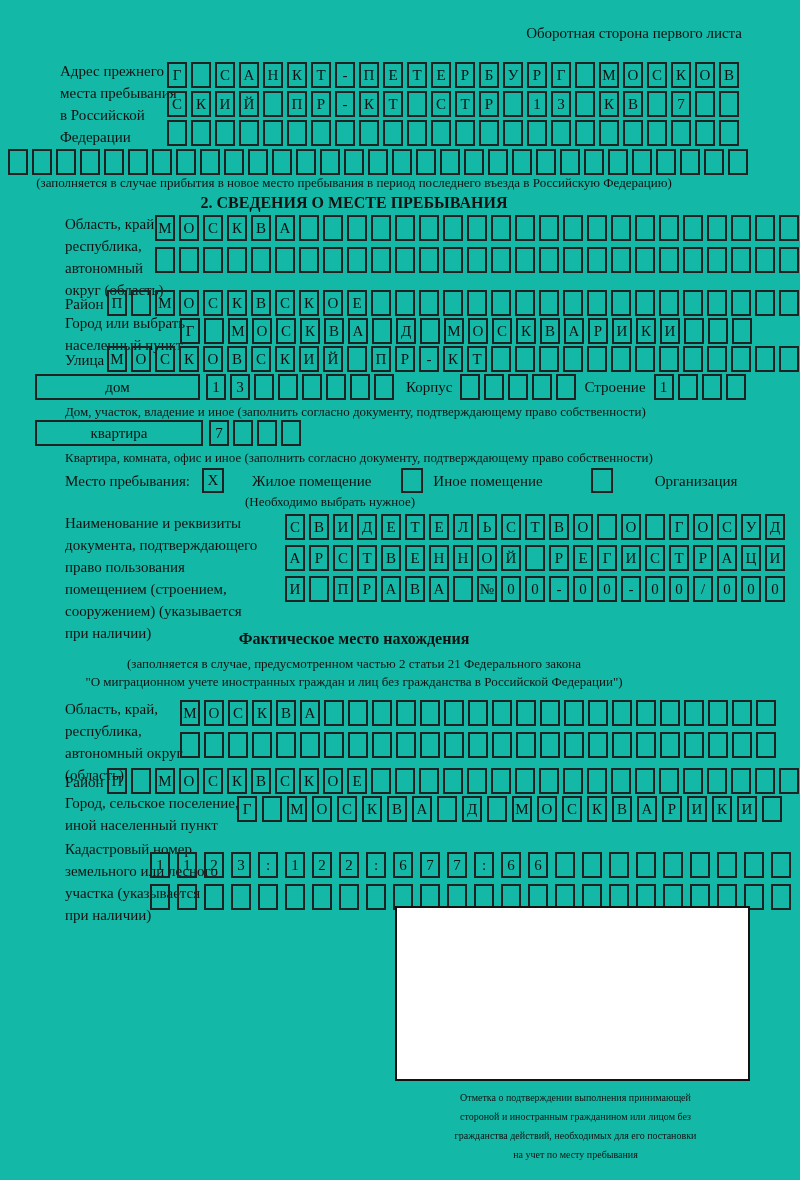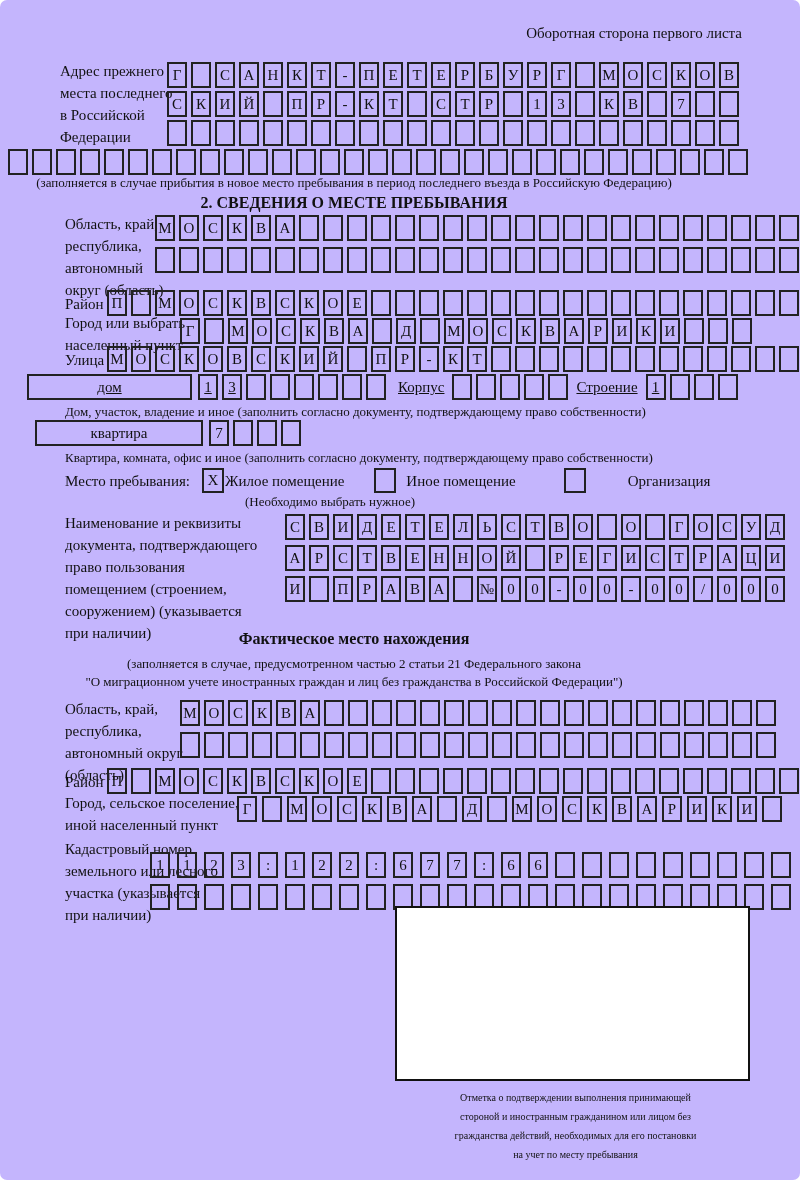--- a/index.html
+++ b/index.html
@@ -1,17 +1,17 @@
 <!DOCTYPE html>
 <html><head>
 <meta charset="utf-8">
 <style>
   html,body { margin:0; padding:0; background:#fff; }
-  .sheet { position:relative; width:800px; height:1180px; background:#c4b5fd;
-           font-family:"Liberation Serif", serif; color:#111; overflow:hidden;border-radius:7px; }
+  .sheet { position:relative; width:800px; height:1180px; background:#14b8a6;
+           font-family:"Liberation Serif", serif; color:#111; overflow:hidden; }
   .abs { position:absolute; }
   .lbl { font-size:15px; line-height:22px; white-space:nowrap; }
   .center { left:0; width:708px; text-align:center; }
   .bold { font-weight:bold; }
   .fs13 { font-size:13px; }
   .fs14 { font-size:10px; }
   .fs16 { font-size:16px; }
   .cellrow { position:absolute; display:flex; gap:4px; }
   .cells-inline { display:flex; gap:4px; }
   .gap7 { gap:7px; }
@@ -30,21 +30,21 @@
 </style>
 </head>
 <body>
 
 <div class="sheet">
 
   <div class="abs lbl" style="top:22px; right:58px;">Оборотная сторона первого листа</div>
 
   <div class="abs" style="left:60px; top:60px;">
     <div class="lbl">Адрес прежнего</div>
-    <div class="lbl">места последнего</div>
+    <div class="lbl">места пребывания</div>
     <div class="lbl">в Российской</div>
     <div class="lbl">Федерации</div>
   </div>
   <div class="cellrow" style="left:167px; top:62px;">
       <div class="cell">Г</div>
       <div class="cell"></div>
       <div class="cell">С</div>
       <div class="cell">А</div>
       <div class="cell">Н</div>
       <div class="cell">К</div>
@@ -311,21 +311,21 @@
       <div class="cell"></div>
       <div class="cell"></div>
       <div class="cell"></div>
       <div class="cell"></div>
       <div class="cell"></div>
       <div class="cell"></div>
       <div class="cell"></div>
       <div class="cell"></div>
     </div>
 
-  <div class="abs hrow" style="left:27px; top:374px;text-decoration:underline;">
+  <div class="abs hrow" style="left:35px; top:374px;">
     <div class="widebox" style="width:165px;">дом</div>
     <div class="cells-inline" style="margin-left:6px;">
         <div class="cell">1</div>
         <div class="cell">3</div>
         <div class="cell"></div>
         <div class="cell"></div>
         <div class="cell"></div>
         <div class="cell"></div>
         <div class="cell"></div>
         <div class="cell"></div>
@@ -355,21 +355,21 @@
         <div class="cell"></div>
         <div class="cell"></div>
         <div class="cell"></div>
       </div>
   </div>
   <div class="abs fs13" style="left:65px; top:450px;">Квартира, комната, офис и иное (заполнить согласно документу, подтверждающему право собственности)</div>
 
   <div class="abs hrow" style="left:65px; top:468px;">
     <div class="lbl">Место пребывания:</div>
     <div class="chk" style="margin-left:12px;">X</div>
-    <div class="lbl" style="margin-left:1px;">Жилое помещение</div>
+    <div class="lbl" style="margin-left:28px;">Жилое помещение</div>
     <div class="chk" style="margin-left:30px;"></div>
     <div class="lbl" style="margin-left:10px;">Иное помещение</div>
     <div class="chk" style="margin-left:48px;"></div>
     <div class="lbl" style="margin-left:42px;">Организация</div>
   </div>
   <div class="abs fs13" style="left:100px; top:494px; width:460px; text-align:center;">(Необходимо выбрать нужное)</div>
 
   <div class="abs" style="left:65px; top:512px;">
     <div class="lbl">Наименование и реквизиты</div>
     <div class="lbl">документа, подтверждающего</div>

